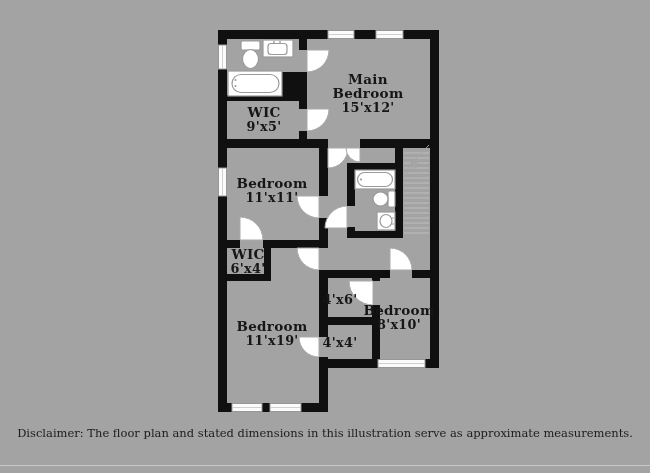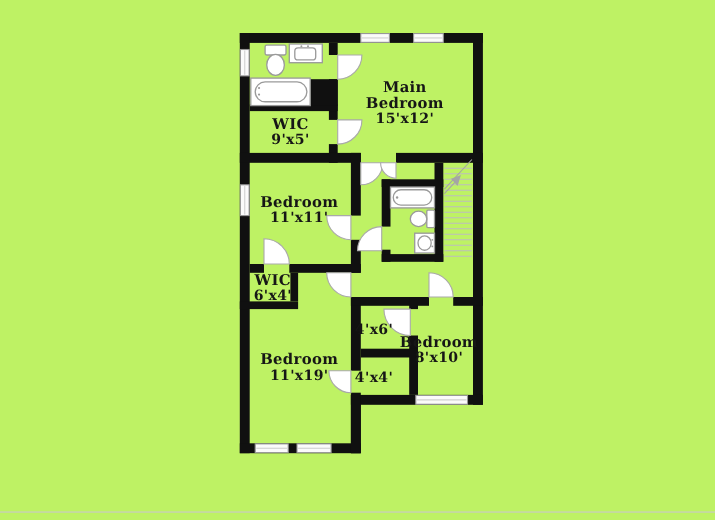--- a/index.html
+++ b/index.html
@@ -1,16 +1,16 @@
 <!DOCTYPE html>
 <html><head>
 <meta charset="utf-8">
 <style>
   html,body{margin:0;padding:0;background:#ffffff;}
-  .page{position:relative;width:650px;height:473px;background:#bef264;overflow:hidden;
+  .page{position:relative;width:650px;height:473px;background:#a3a3a3;overflow:hidden;
         font-family:"DejaVu Serif","Liberation Serif",serif;}
   svg{position:absolute;left:0;top:0;}
   .wall rect{fill:#101010;}
   .win-rect{fill:#fbfbfb;stroke:#979797;stroke-width:1;}
   .win-line{stroke:#d0d0d0;stroke-width:1;}
   .door{fill:#ffffff;stroke:#a9a9a9;stroke-width:1;}
   .fix{fill:#ffffff;stroke:#9a9a9a;stroke-width:1.2;}
   .fix-dot{fill:#9a9a9a;stroke:none;}
   .tread{stroke:#bdbdbd;stroke-width:1;fill:none;}
   .arrowline{stroke:#a5a5a5;stroke-width:1;fill:none;}
@@ -166,17 +166,18 @@
         <text class="room-label"><tspan x="272" y="188">Bedroom</tspan><tspan class="dims" x="272" y="202">11'x11'</tspan></text>
         <text class="room-label"><tspan x="248" y="259">WIC</tspan><tspan class="dims" x="248" y="273">6'x4'</tspan></text>
         <text class="room-label"><tspan x="272" y="331">Bedroom</tspan><tspan class="dims" x="272" y="345">11'x19'</tspan></text>
         <text class="room-label"><tspan class="dims" x="340" y="304">4'x6'</tspan></text>
         <text class="room-label"><tspan class="dims" x="340" y="347">4'x4'</tspan></text>
         <text class="room-label"><tspan x="399" y="315">Bedroom</tspan><tspan class="dims" x="399" y="329">8'x10'</tspan></text>
       </g>
 </svg>
 
 <div class="disclaimer">
+  <div>Disclaimer: The floor plan and stated dimensions in this illustration serve as approximate measurements.</div>
 </div>
 
 <div class="bottom-divider"></div>
 
 </div>
 
 </body></html>

